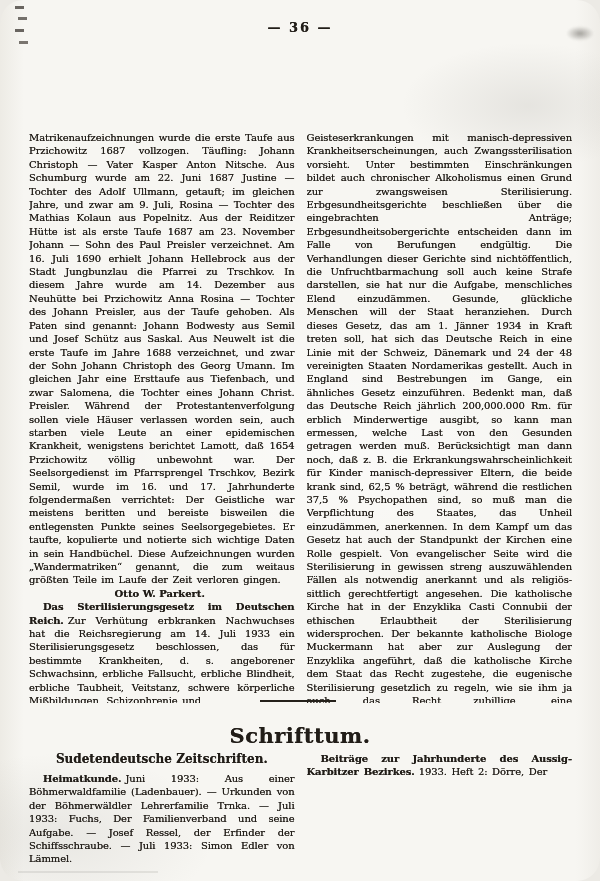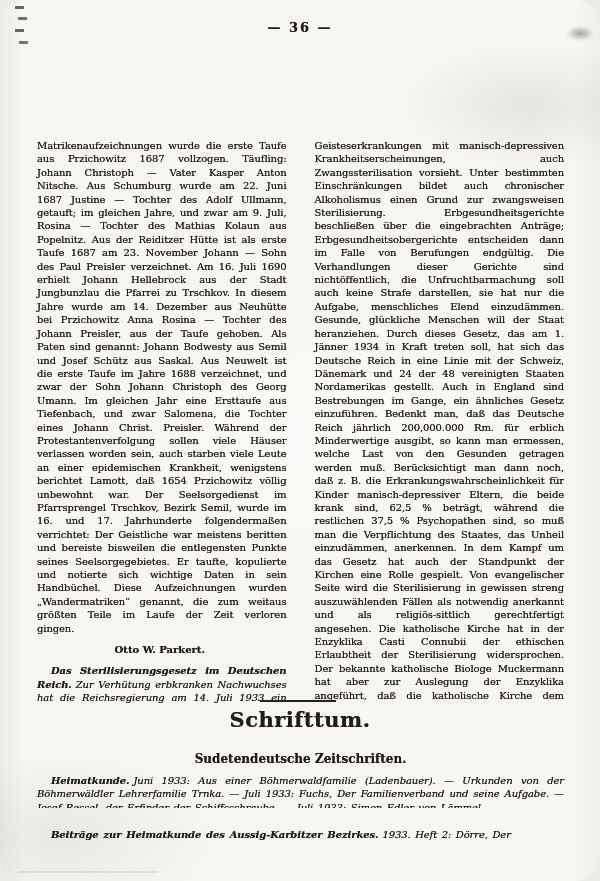--- a/index.html
+++ b/index.html
@@ -22,41 +22,41 @@
   }
   .page-number{
     position:absolute;top:20px;left:0;right:0;
     text-align:center;font-size:13px;font-weight:700;letter-spacing:2px;
   }
   .cols{
     position:absolute;left:29px;width:543px;
     display:flex;gap:12px;overflow:hidden;
   }
   .main-cols{top:131px;height:572px;}
-  .schrift-cols{top:752px;height:124px;flex-direction:column;}
+  .schrift-cols{top:752px;height:124px;}
   .col{flex:1 1 0;min-width:0;overflow:hidden;}
   .para{
-    margin:8px;
+    margin:0;
     font-size:10px;line-height:13.4px;
     text-align:justify;
     letter-spacing:-0.1px;word-spacing:1.5px;
   }
   .signature{
     font-size:10px;line-height:13.4px;font-weight:700;
     text-align:center;padding-right:4px;
   }
-  .indent{text-indent:14px;font-style:italic;}
+  .indent{text-indent:14px;}
   .lead{font-weight:700;margin-right:4px;}
   .entry{margin-bottom:3px;}
   .section-rule{
     position:absolute;top:700px;left:260px;width:76px;height:2px;
     background:#25211b;
   }
   .section-heading{
-    position:absolute;top:707px;left:0;right:0;margin:0;
+    position:absolute;top:707px;left:0;right:0;margin:16px;
     text-align:center;font-size:21px;font-weight:700;letter-spacing:0.5px;
   }
   .subheading{
     margin:0 0 6px 0;text-align:center;
     font-size:12px;font-weight:700;line-height:14px;
   }
   
   .edge-marks-left{
     position:absolute;left:15px;top:6px;width:9px;height:3px;
     background:#46423c;opacity:0.8;
@@ -96,17 +96,17 @@
 
   <div class="section-rule"></div>
   <h1 class="section-heading">Schrifttum.</h1>
 
   <div class="cols schrift-cols">
     <div class="col">
       <h2 class="subheading">Sudetendeutsche Zeitschriften.</h2>
       <p class="para indent entry"><b class="lead">Heimatkunde.</b><span>Juni 1933: Aus einer Böhmerwaldfamilie (Ladenbauer). — Urkunden von der Böhmerwäldler Lehrerfamilie Trnka. — Juli 1933: Fuchs, Der Familienverband und seine Aufgabe. — Josef Ressel, der Erfinder der Schiffsschraube. — Juli 1933: Simon Edler von Lämmel.</span></p>
     </div>
     <div class="col">
-      <p class="para indent entry"><b class="lead">Beiträge zur Heimatkunde des Aussig-Karbitzer Bezirkes.</b><span>1933. Heft 2: Dörre, Der</span></p>
+      <p class="para indent entry"><b class="lead">Beiträge zur Jahrhunderte des Aussig-Karbitzer Bezirkes.</b><span>1933. Heft 2: Dörre, Der</span></p>
     </div>
   </div>
 
 </div>
 
 </body></html>

